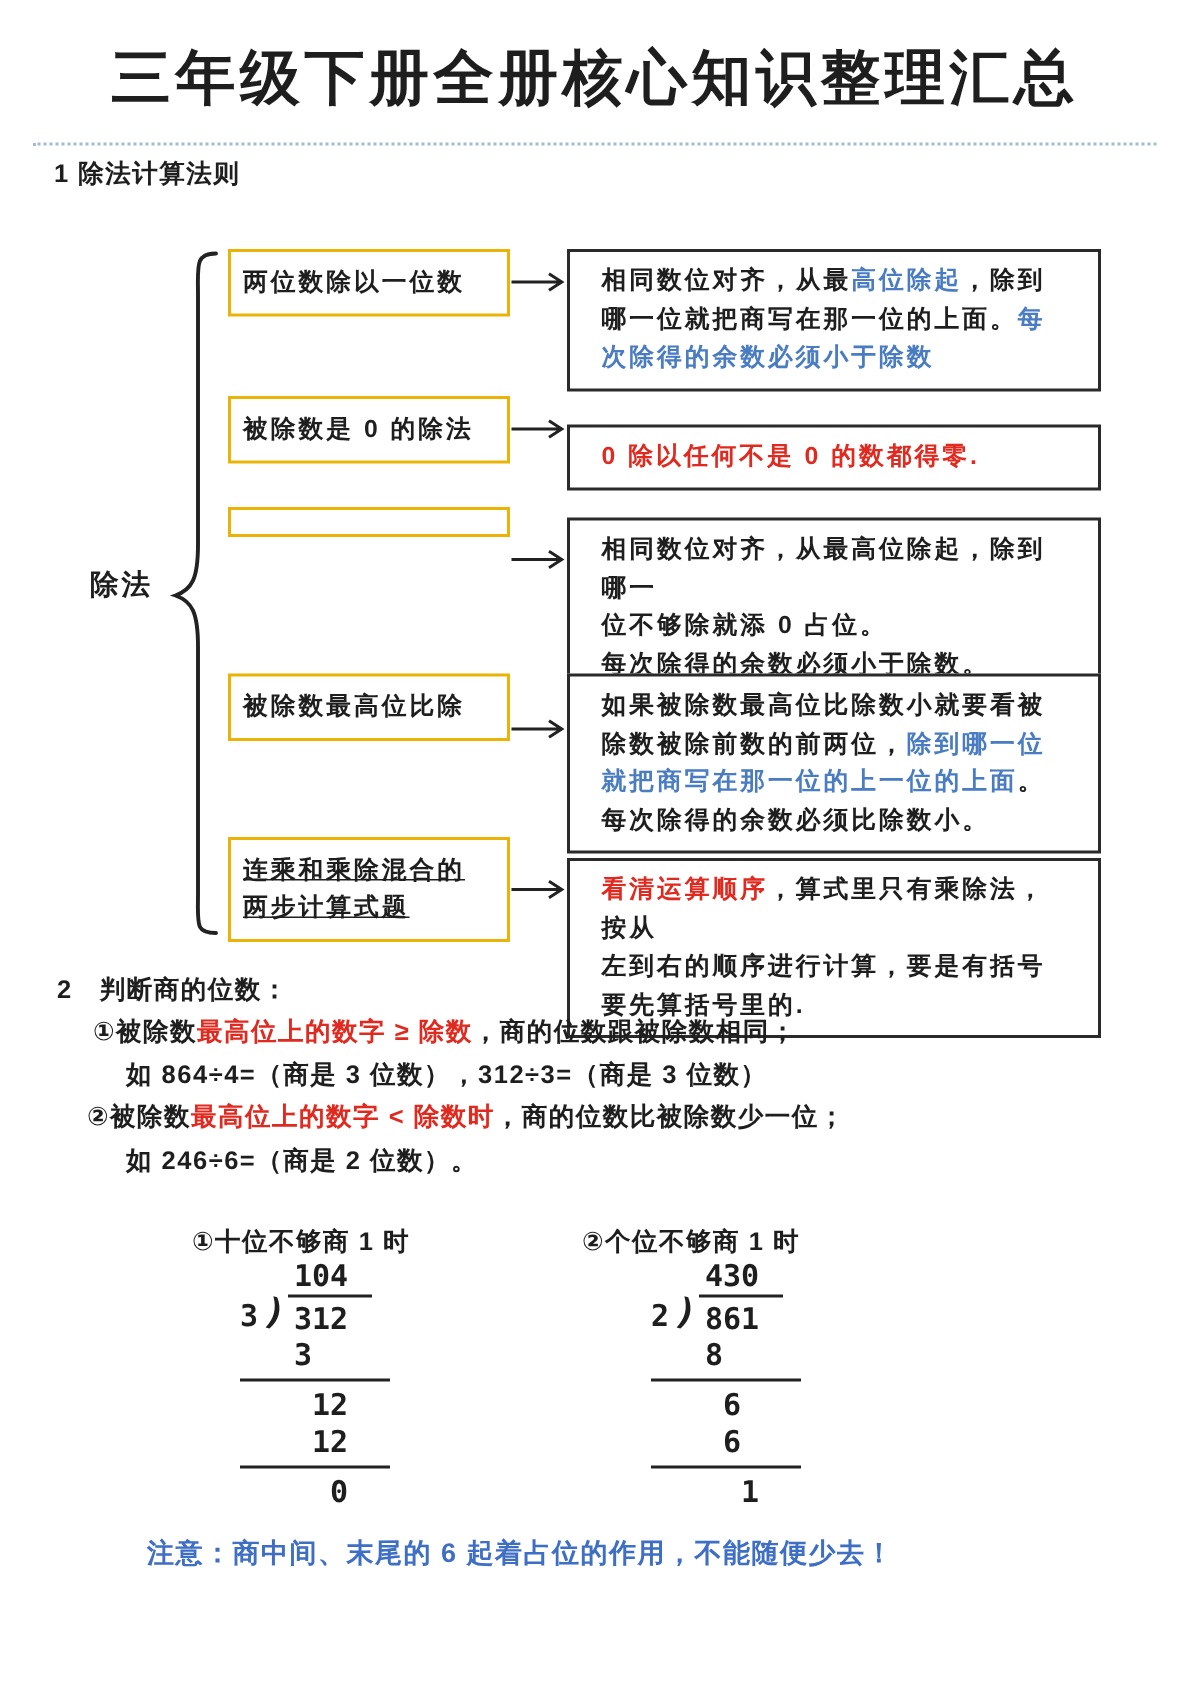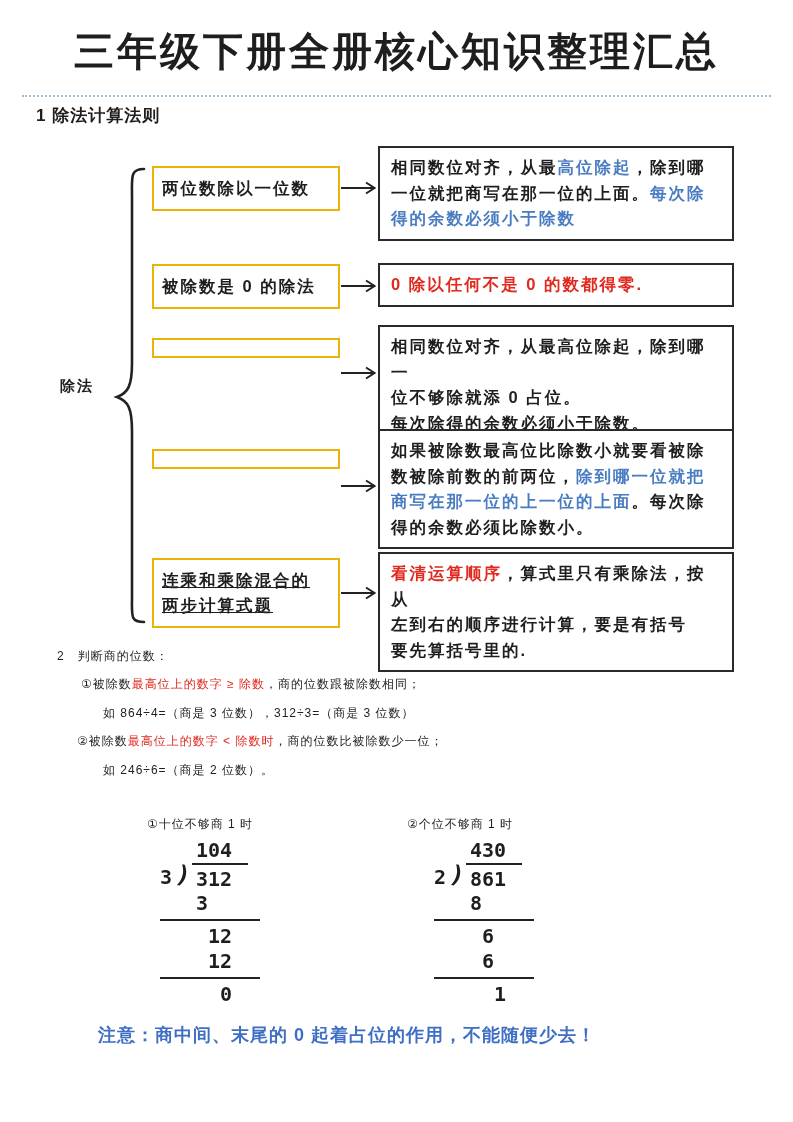--- a/index.html
+++ b/index.html
@@ -15,57 +15,57 @@
     position:relative;width:793px;height:1122px;background:#fff;overflow:hidden;
     font-family:"Liberation Sans","DejaVu Sans",sans-serif;color:var(--text-black);
   }
   .title{
     position:absolute;top:24px;left:0;width:100%;text-align:center;margin:0;
     font-size:40px;font-weight:bold;letter-spacing:3px;
   }
   .divider{position:absolute;top:95px;left:22px;width:749px;border-top:2px dotted var(--divider-blue);}
   .s1-heading{position:absolute;top:104px;left:36px;font-size:17px;font-weight:bold;letter-spacing:1px;}
 
-  .root-label{position:absolute;left:60px;top:377px;font-size:15px;font-weight:bold;letter-spacing:2px;}
+  .root-label{position:absolute;left:60px;top:377px;font-size:19px;font-weight:bold;letter-spacing:2px;}
   .brace{position:absolute;left:112px;top:166px;}
 
   .lbox{
     position:absolute;left:152px;width:188px;box-sizing:border-box;
     border:2px solid #eab308;background:#fff;padding:8px 8px;
     font-size:16.5px;font-weight:bold;line-height:1.5;letter-spacing:2px;white-space:pre-wrap;
   }
   .lbox.r1{top:166px;}
   .lbox.r2{top:264px;}
   .lbox.r3{top:338px;}
   .lbox.r4{top:449px;}
   .lbox.r5{top:558px;text-decoration:underline;}
 
   .rbox{
     position:absolute;left:378px;width:356px;box-sizing:border-box;
-    border:2px solid #2a2a2a;background:#fff;padding:7px 11px;
-    font-size:16.5px;font-weight:bold;line-height:1.55;letter-spacing:2px;white-space:pre-wrap;
+    border:2px solid #2a2a2a;background:#fff;padding:7px 21px;
+    font-size:16.5px;font-weight:bold;line-height:1.55;letter-spacing:2px;white-space:pre-wrap;margin-top:20px;
   }
   .rbox.r1{top:146px;}
   .rbox.r2{top:263px;}
   .rbox.r3{top:325px;}
   .rbox.r4{top:429px;}
   .rbox.r5{top:552px;}
 
   .arrow{position:absolute;left:340px;}
   .arrow.a1{top:180px;}
   .arrow.a2{top:278px;}
   .arrow.a3{top:365px;}
   .arrow.a4{top:478px;}
   .arrow.a5{top:585px;}
 
   .seg-black{color:var(--text-black);}
   .seg-blue{color:var(--accent-blue);}
   .seg-red{color:var(--accent-red);}
 
-  .tline{position:absolute;font-size:12px;font-weight:normal;letter-spacing:1px;white-space:pre;margin-left:19px;}
+  .tline{position:absolute;font-size:17px;font-weight:bold;letter-spacing:1px;white-space:pre;}
   .s2-heading{top:648px;left:38px;}
   #s2-lines .tline:nth-child(1){top:676px;left:62px;}
   #s2-lines .tline:nth-child(2){top:705px;left:84px;}
   #s2-lines .tline:nth-child(3){top:733px;left:58px;}
   #s2-lines .tline:nth-child(4){top:762px;left:84px;}
   .s3-line{top:789px;left:38px;}
   .s3-num{display:inline-block;width:32px;}
   .case.c1{top:816px;left:128px;}
   .case.c2{top:816px;left:388px;}
 
@@ -113,21 +113,21 @@
     <path d="M1,8 H33 M26,2.5 L34.5,8 L26,13.5" fill="none" stroke="#222" stroke-width="2"></path>
   </svg>
       <div class="rbox r2"><span class="seg seg-red">0 除以任何不是 0 的数都得零.</span></div>
       <div class="lbox r3"></div>
       <svg class="arrow a3" width="38" height="16" viewBox="0 0 38 16">
     <path d="M1,8 H33 M26,2.5 L34.5,8 L26,13.5" fill="none" stroke="#222" stroke-width="2"></path>
   </svg>
       <div class="rbox r3"><span class="seg seg-black">相同数位对齐，从最高位除起，除到哪一
 位不够除就添 0 占位。
 每次除得的余数必须小于除数。</span></div>
-      <div class="lbox r4"></div>
+      <div class="lbox r4"><div class="lbox-line">被除数最高位比除</div></div>
       <svg class="arrow a4" width="38" height="16" viewBox="0 0 38 16">
     <path d="M1,8 H33 M26,2.5 L34.5,8 L26,13.5" fill="none" stroke="#222" stroke-width="2"></path>
   </svg>
       <div class="rbox r4"><span class="seg seg-black">如果被除数最高位比除数小就要看被除数被除前数的前两位，</span><span class="seg seg-blue">除到哪一位就把商写在那一位的上一位的上面</span><span class="seg seg-black">。每次除得的余数必须比除数小。</span></div>
       <div class="lbox r5"><div class="lbox-line">连乘和乘除混合的</div><div class="lbox-line">两步计算式题</div></div>
       <svg class="arrow a5" width="38" height="16" viewBox="0 0 38 16">
     <path d="M1,8 H33 M26,2.5 L34.5,8 L26,13.5" fill="none" stroke="#222" stroke-width="2"></path>
   </svg>
       <div class="rbox r5"><span class="seg seg-red">看清运算顺序</span><span class="seg seg-black">，算式里只有乘除法，按从
 左到右的顺序进行计算，要是有括号
@@ -161,15 +161,15 @@
         <div class="ld-row dividend-row"><span class="ld-divisor">2</span><span class="ld-bracket">)</span><span class="ld-dividend">861</span></div>
         <div class="ld-row">8  </div>
         <div class="ld-line"></div>
         <div class="ld-row"> 6 </div>
         <div class="ld-row"> 6 </div>
         <div class="ld-line"></div>
         <div class="ld-row">  1</div>
       </div>
     </div>
 
-  <div class="note">注意：商中间、末尾的 0 起着占位的作用，不能随便少去！</div>
+  <div class="note">注意：商中间、末尾的 6 起着占位的作用，不能随便少去！</div>
 
 </div>
 
 </body></html>

